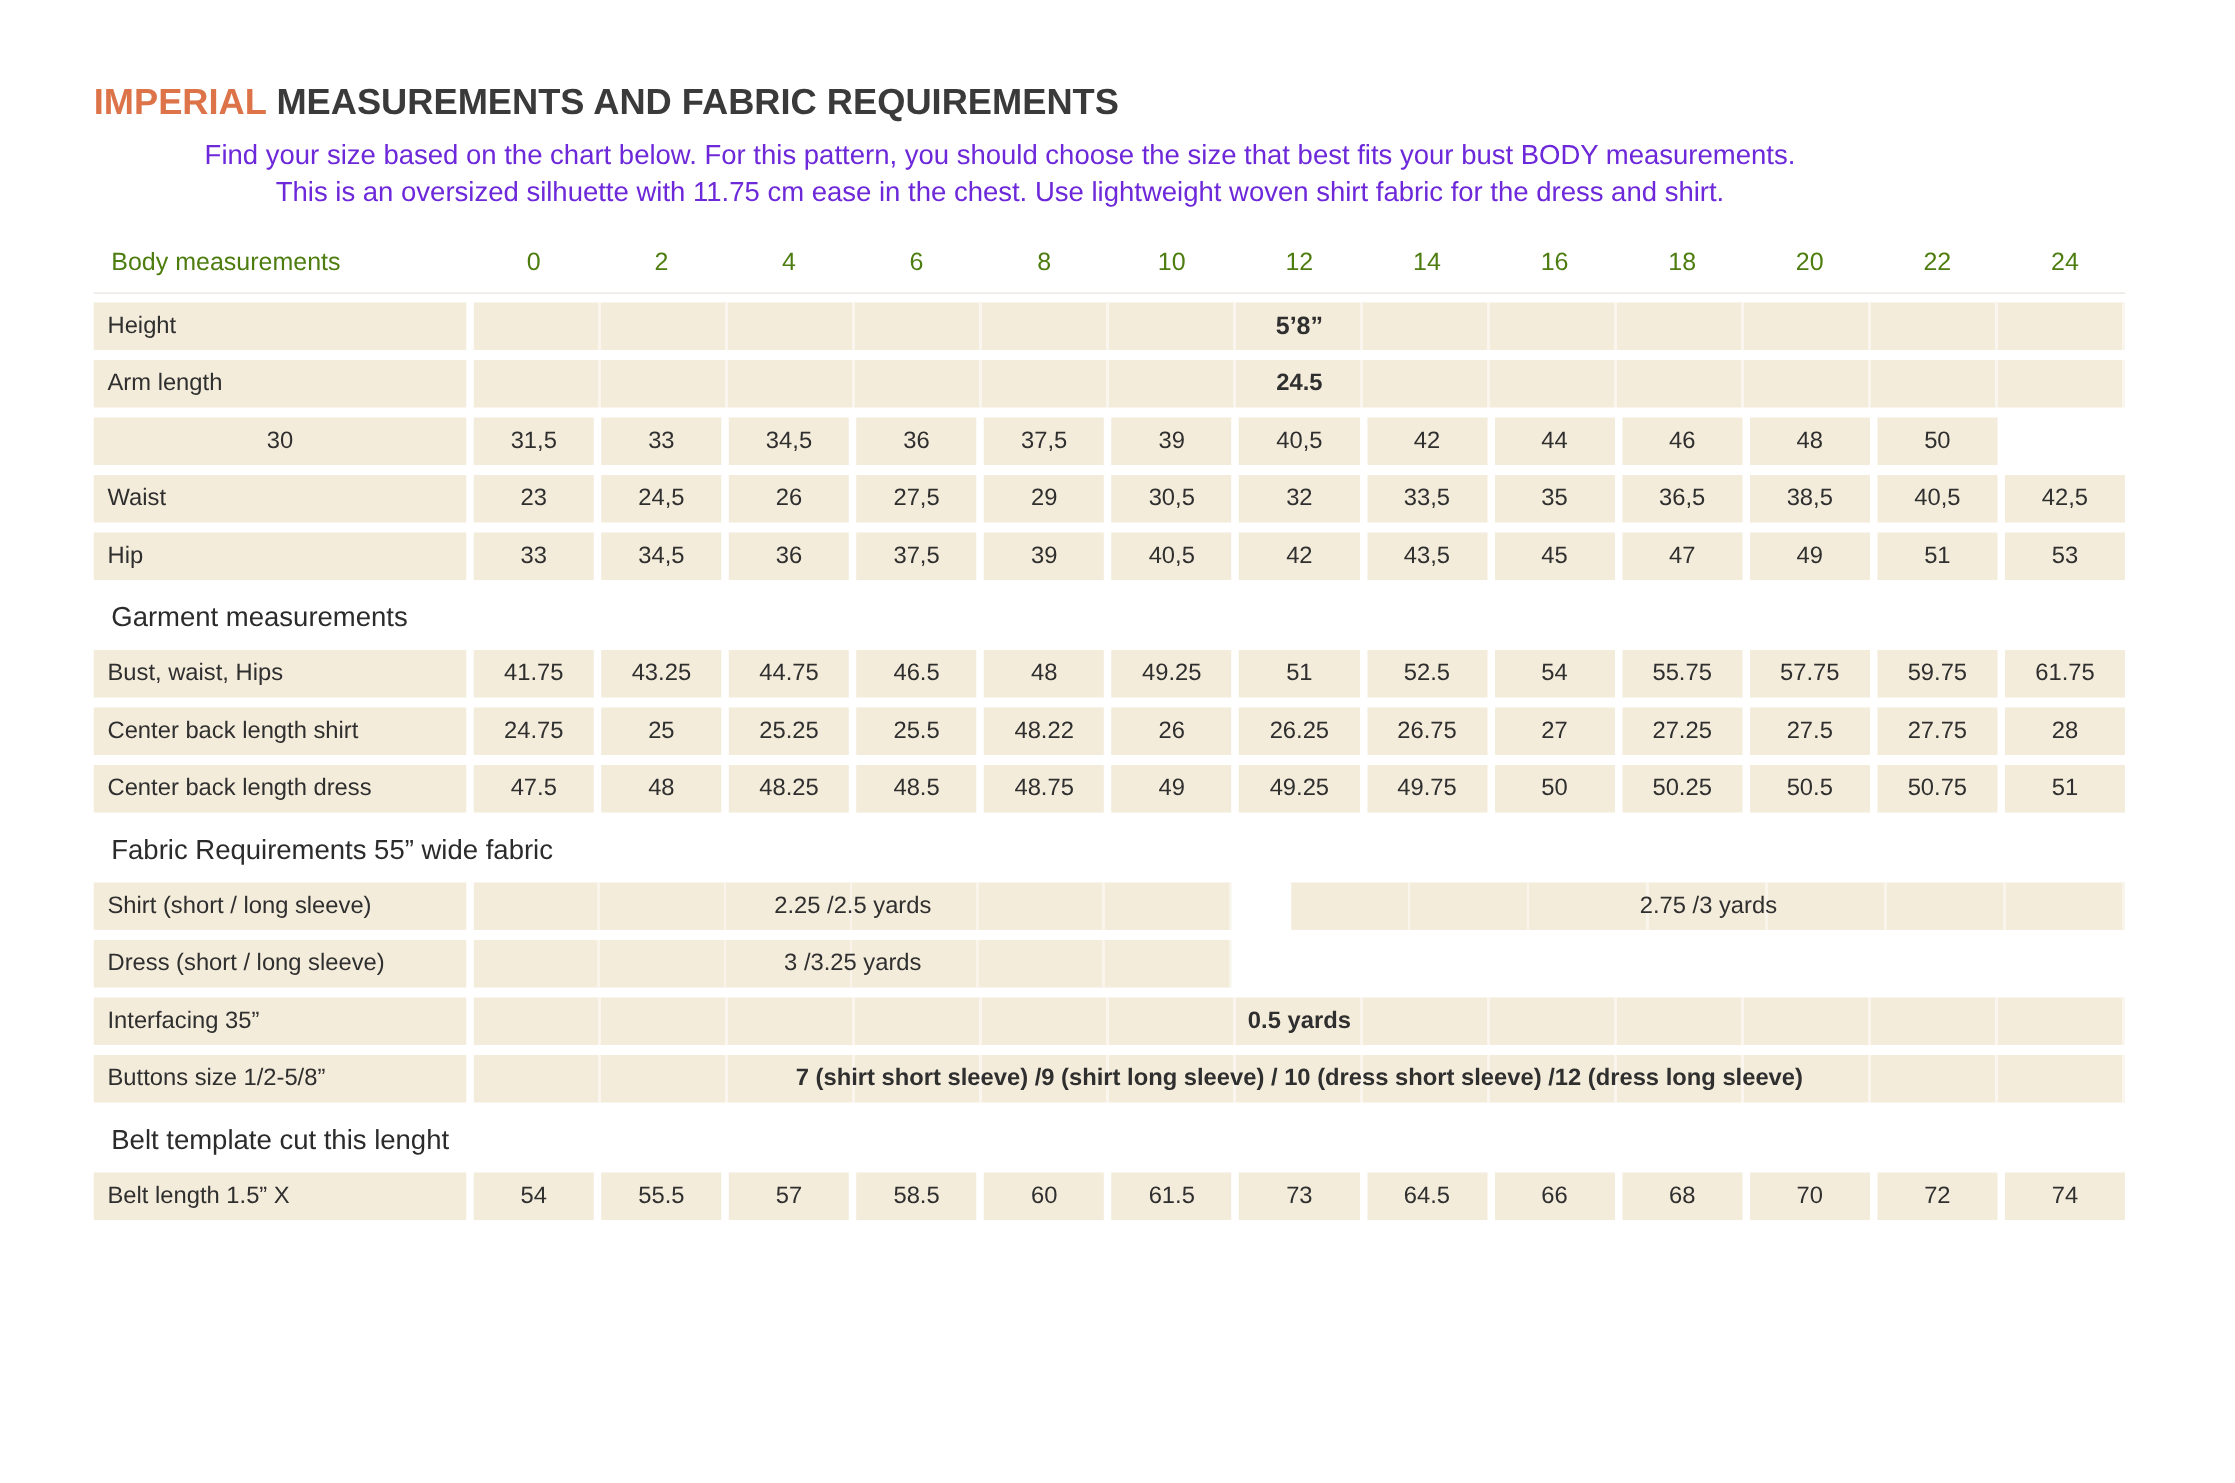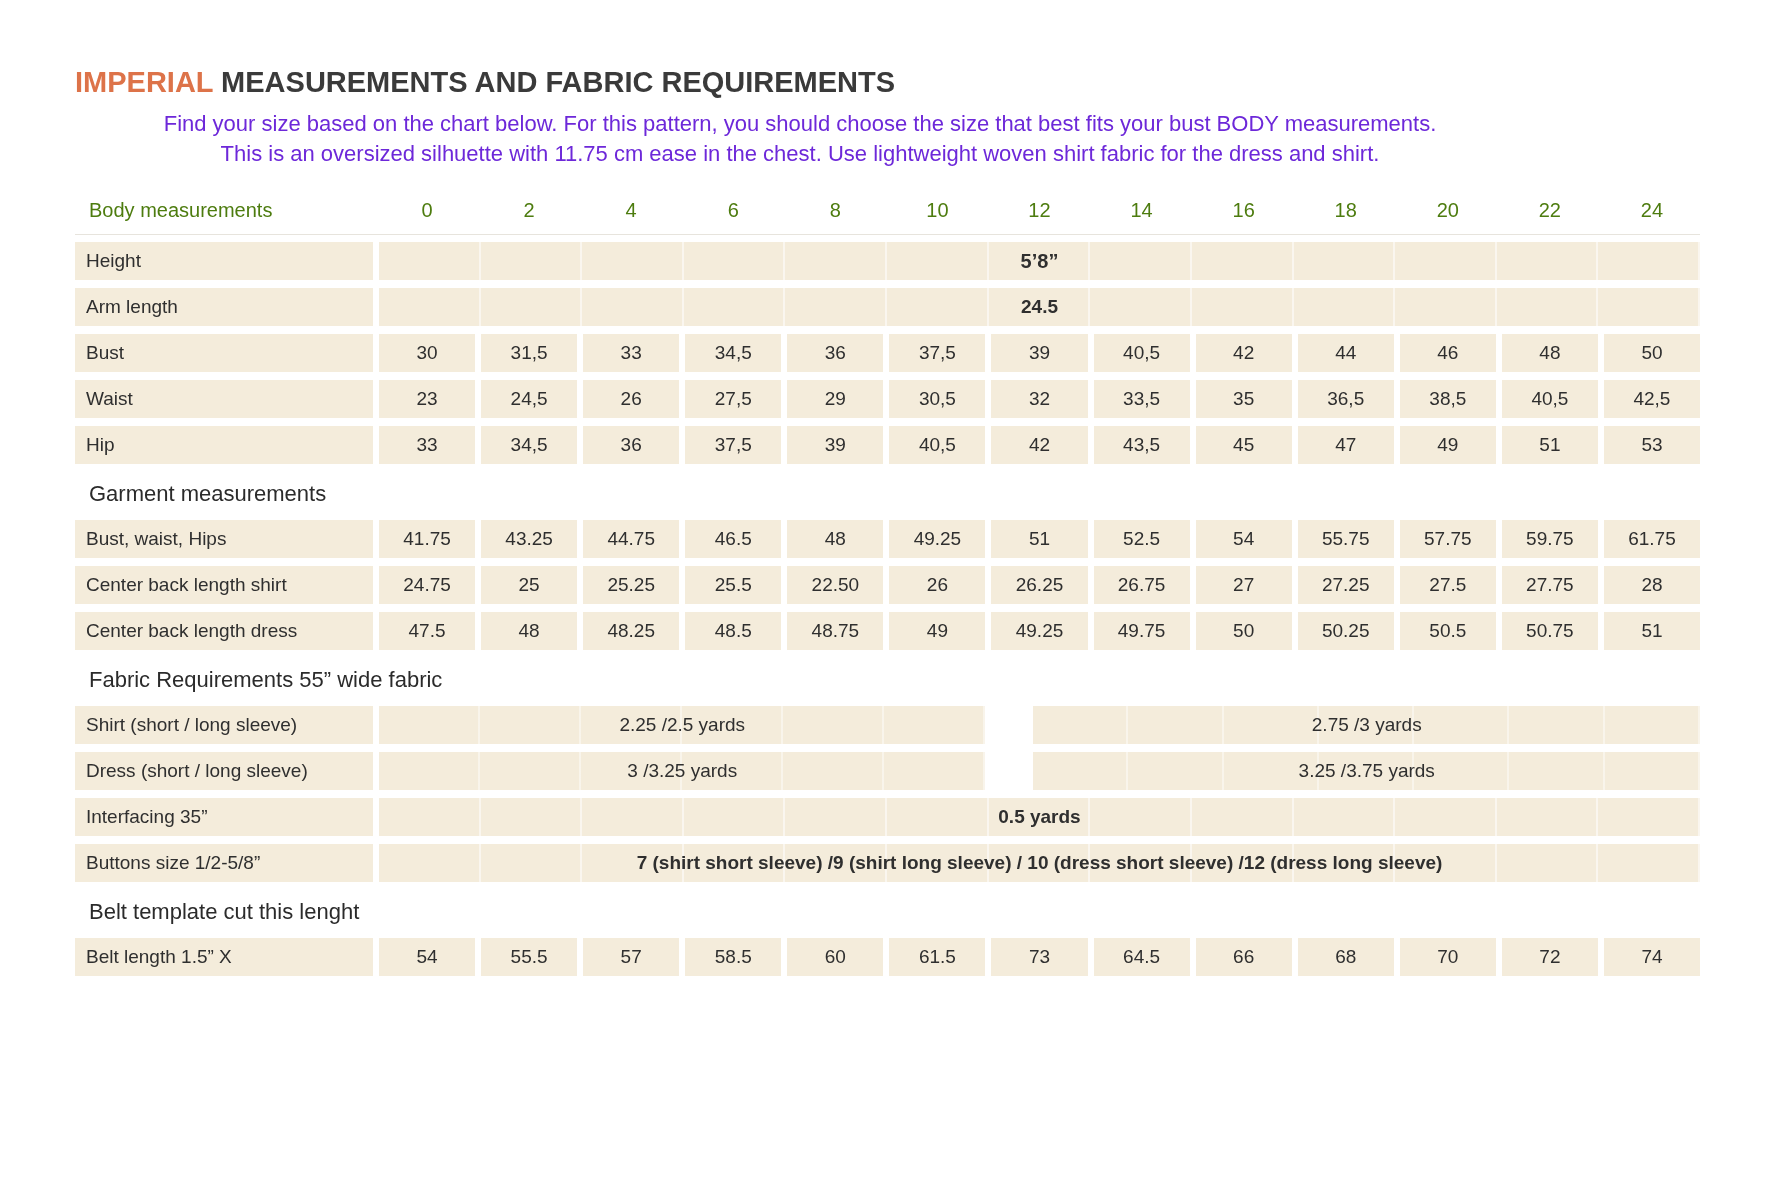--- a/index.html
+++ b/index.html
@@ -89,21 +89,20 @@
       <div class="cell label-cell">Height</div>
       <div class="cell span13 sep13 big-val">5’8”</div>
     </div>
 
     <div class="row">
       <div class="cell label-cell">Arm length</div>
       <div class="cell span13 sep13">24.5</div>
     </div>
 
     <div class="row">
-      <div class="cell label-cell">Bust</div>
     <div class="cell num">30</div>
         <div class="cell num">31,5</div>
         <div class="cell num">33</div>
         <div class="cell num">34,5</div>
         <div class="cell num">36</div>
         <div class="cell num">37,5</div>
         <div class="cell num">39</div>
         <div class="cell num">40,5</div>
         <div class="cell num">42</div>
         <div class="cell num">44</div>
@@ -164,21 +163,21 @@
         <div class="cell num">59.75</div>
         <div class="cell num">61.75</div>
       </div>
 
     <div class="row">
       <div class="cell label-cell">Center back length shirt</div>
     <div class="cell num">24.75</div>
         <div class="cell num">25</div>
         <div class="cell num">25.25</div>
         <div class="cell num">25.5</div>
-        <div class="cell num">22.50</div>
+        <div class="cell num">48.22</div>
         <div class="cell num">26</div>
         <div class="cell num">26.25</div>
         <div class="cell num">26.75</div>
         <div class="cell num">27</div>
         <div class="cell num">27.25</div>
         <div class="cell num">27.5</div>
         <div class="cell num">27.75</div>
         <div class="cell num">28</div>
       </div>
 
@@ -203,21 +202,20 @@
 
     <div class="row">
       <div class="cell label-cell">Shirt (short / long sleeve)</div>
       <div class="cell span6 sep6">2.25 /2.5 yards</div>
       <div class="cell span7 sep7">2.75 /3 yards</div>
     </div>
 
     <div class="row">
       <div class="cell label-cell">Dress (short / long sleeve)</div>
       <div class="cell span6 sep6">3 /3.25 yards</div>
-      <div class="cell span7 sep7">3.25 /3.75 yards</div>
     </div>
 
     <div class="row">
       <div class="cell label-cell">Interfacing 35”</div>
       <div class="cell span13 sep13">0.5 yards</div>
     </div>
 
     <div class="row">
       <div class="cell label-cell">Buttons size 1/2-5/8”</div>
       <div class="cell span13 sep13">7 (shirt short sleeve) /9 (shirt long sleeve) / 10 (dress short sleeve) /12 (dress long sleeve)</div>

